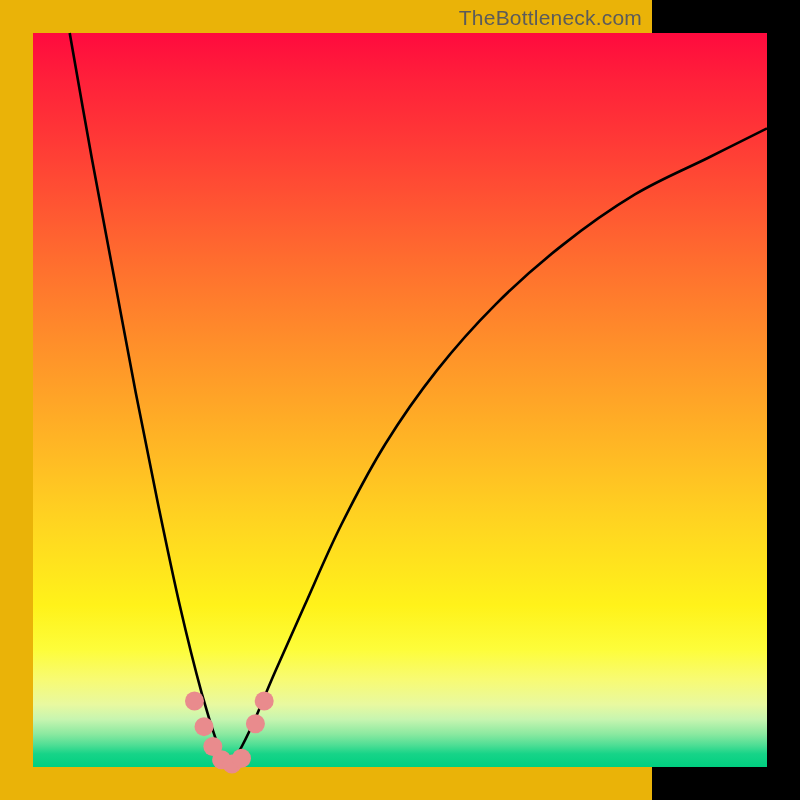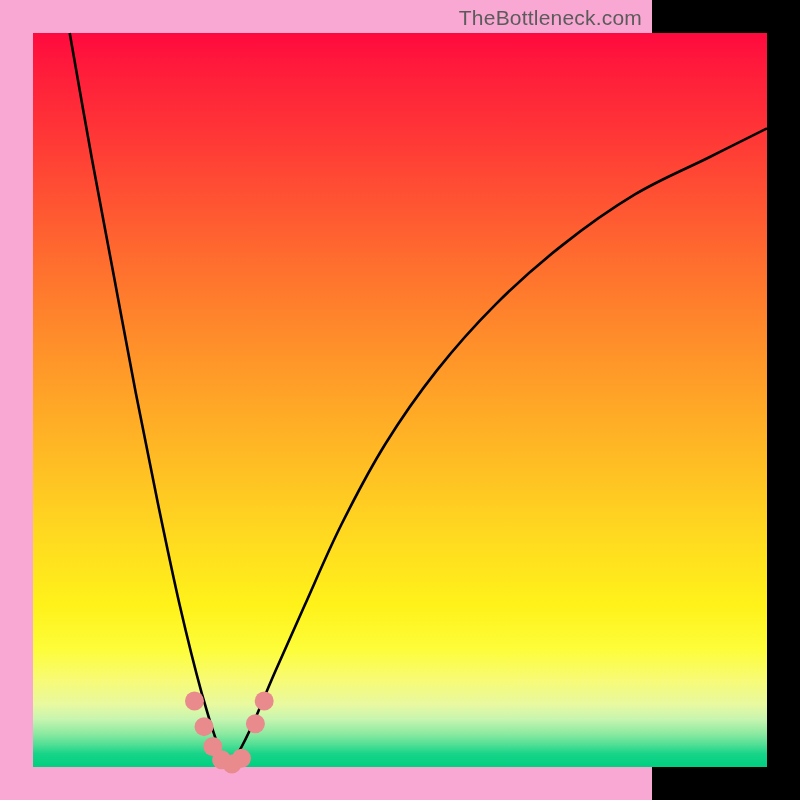--- a/index.html
+++ b/index.html
@@ -10,21 +10,21 @@
     background: #000;
     overflow: hidden;
     font-family: Arial, Helvetica, sans-serif;
   }
   .frame {
     position: absolute;
     left: 0;
     top: 0;
     width: 652px;
     height: 800px;
-    background: #f9a8d4;
+    background: #eab308;
   }
   .plot {
     position: absolute;
     left: 33px;
     top: 33px;
     width: 734px;
     height: 734px;
     
     background: linear-gradient(
       to bottom,

